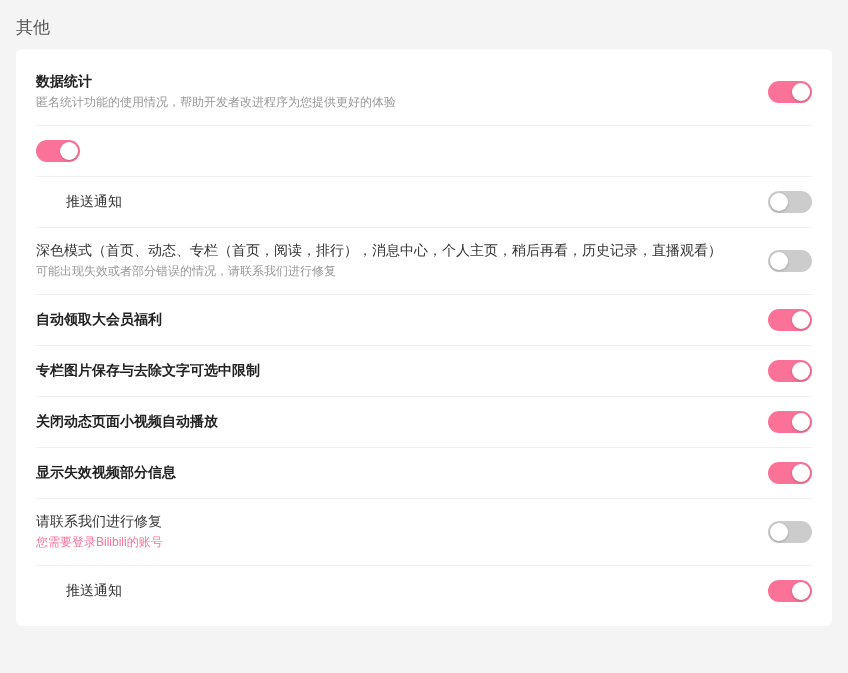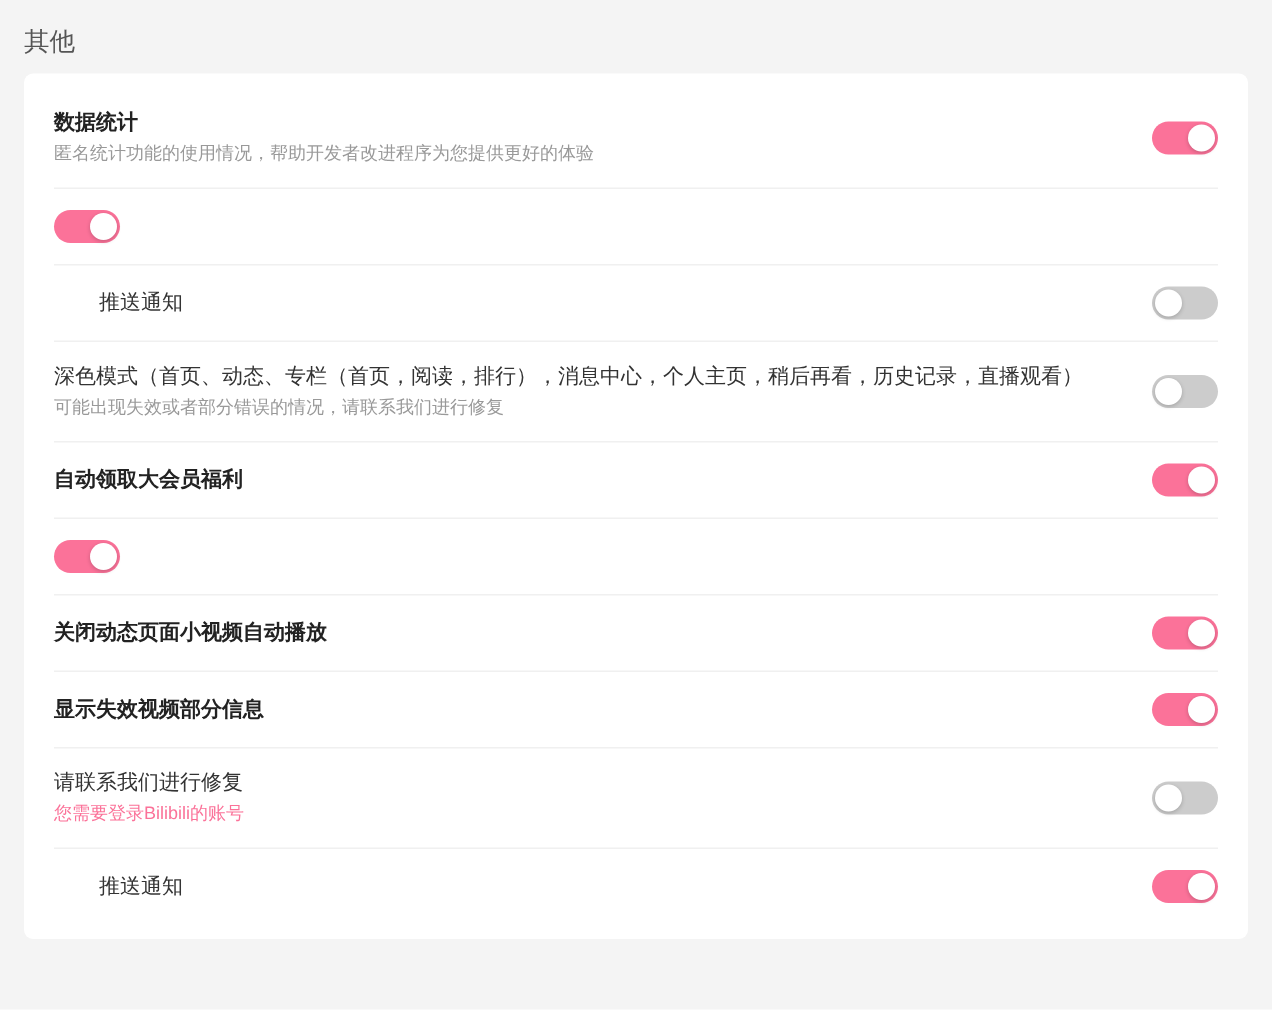--- a/index.html
+++ b/index.html
@@ -136,20 +136,23 @@
     </div>
     <div class="setting-row">
       <div class="setting-content">
         <div class="setting-label bold">自动领取大会员福利</div>
       </div>
       <label class="toggle"><input type="checkbox" checked="" style=""><div class="toggle-track on">
           <div class="toggle-thumb"></div>
         </div></label>
     </div>
     <div class="setting-row">
+      <div class="setting-content">
+        <div class="setting-label bold">专栏图片保存与去除文字可选中限制</div>
+      </div>
       <label class="toggle"><input type="checkbox" checked="" style=""><div class="toggle-track on">
           <div class="toggle-thumb"></div>
         </div></label>
     </div>
     <div class="setting-row">
       <div class="setting-content">
         <div class="setting-label bold">关闭动态页面小视频自动播放</div>
       </div>
       <label class="toggle"><input type="checkbox" checked="" style=""><div class="toggle-track on">
           <div class="toggle-thumb"></div>

